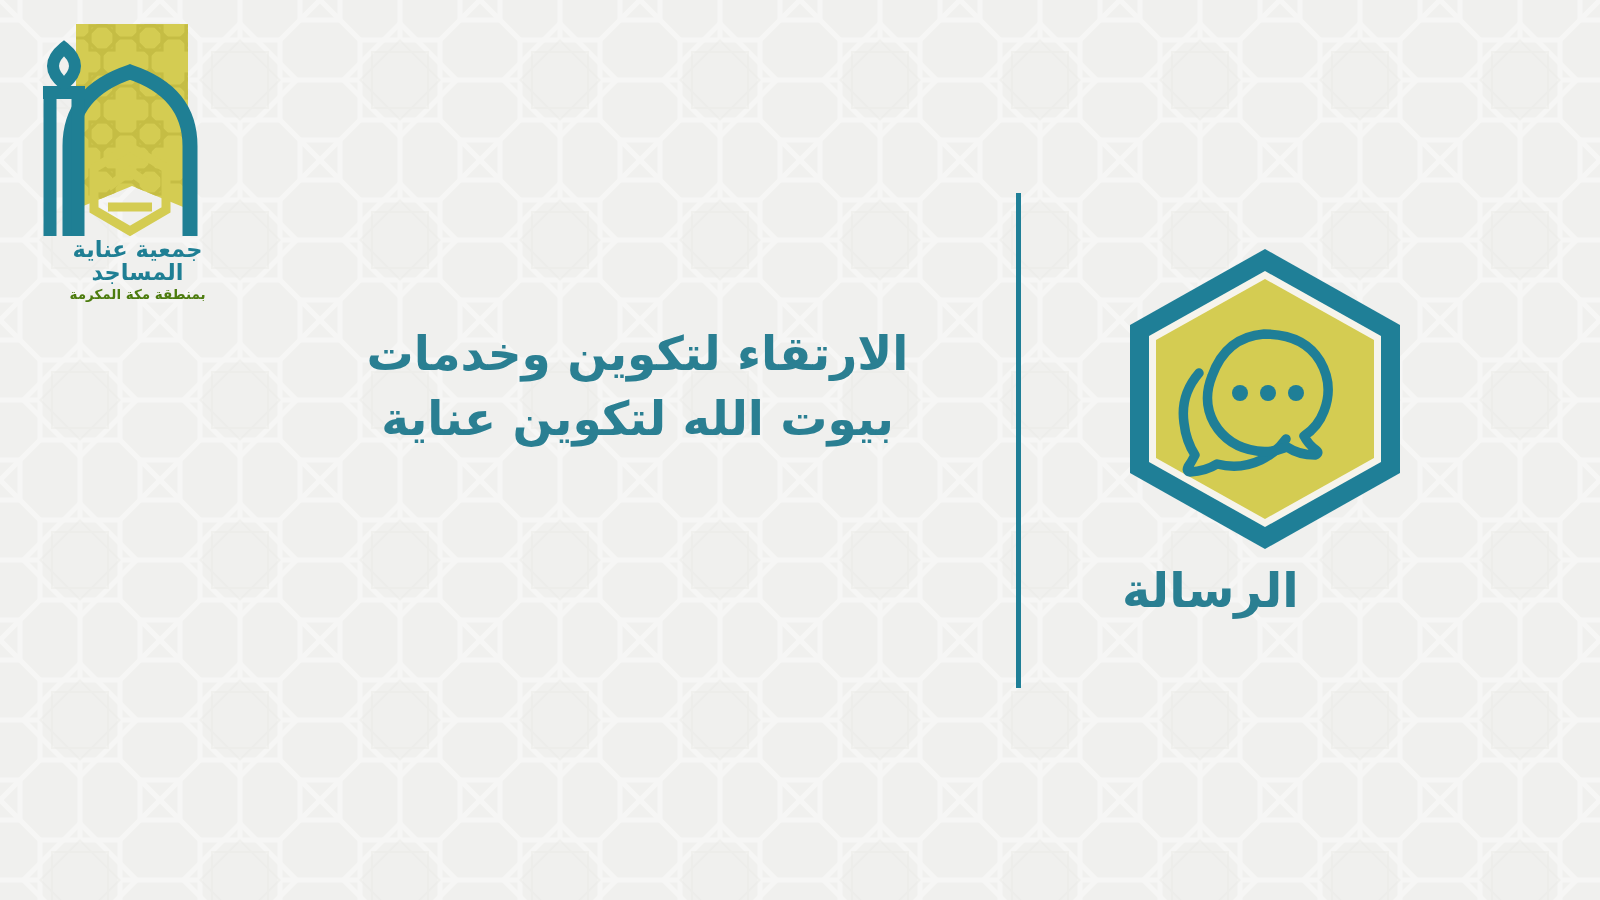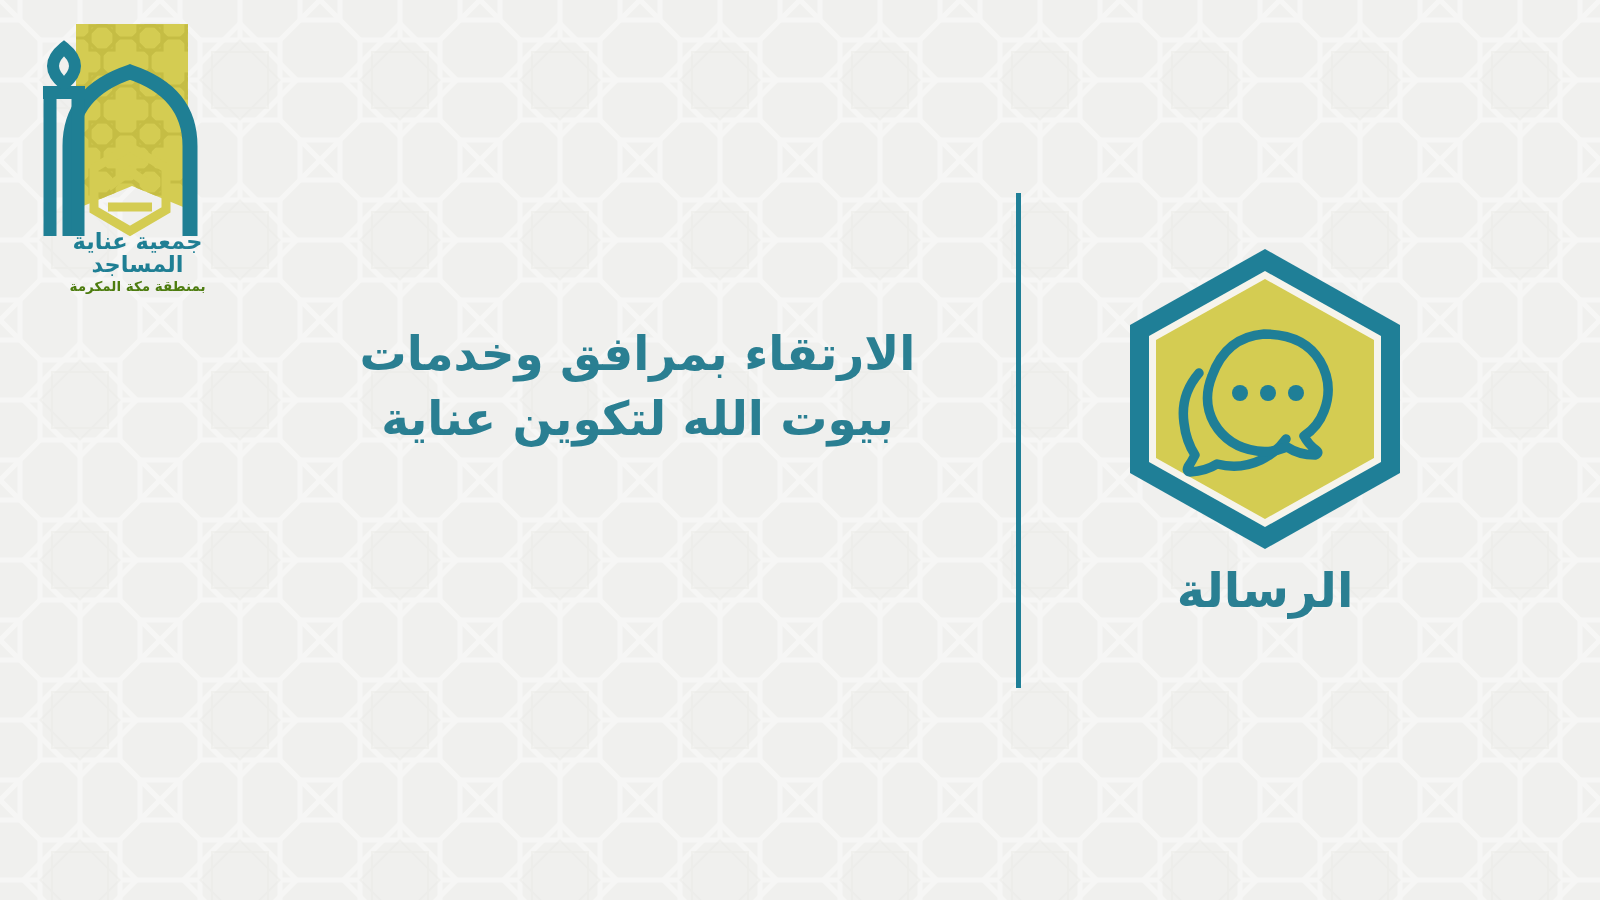--- a/index.html
+++ b/index.html
@@ -34,21 +34,21 @@
   }
   .logo-mark {
     position:absolute;
     left:0; top:0;
     width:215px;
     height:230px;
   }
   .logo-wordmark {
     position:absolute;
     left:0;
-    top:216px;
+    top:224px;
     width:215px;
     text-align:center;
     line-height:1;
   }
   .logo-name {
     display:block;
     font-size:22.5px;
     font-weight:bold;
     color:#1F7F94;
     letter-spacing:-0.3px;
@@ -99,21 +99,21 @@
     position:absolute;
     left:0; top:0;
     width:286px;
     height:308px;
   }
   .badge-label-wrap {
     position:absolute;
     left:1122px;
     top:566px;
     width:286px;
-    text-align:center;
+    text-align:left;
     color:#2A7F92;
     font-size:48px;
     font-weight:bold;
     line-height:1;
   }
 </style>
 </head>
 <body>
 
 <div class="bg-pattern">
@@ -184,21 +184,21 @@
     </svg>
   </div>
 
   <div class="logo-wordmark">
     <span class="logo-name">جمعية عناية المساجد</span>
     <span class="logo-sub">بمنطقة مكة المكرمة</span>
   </div>
 </div>
 
 <div class="headline">
-  <span class="headline-line">الارتقاء بمرافق وخدمات</span>
+  <span class="headline-line">الارتقاء لتكوين وخدمات</span>
   <span class="headline-line">بيوت الله لتكوين عناية</span>
 </div>
 
 <div class="divider"></div>
 
 <div class="badge-block">
   <div class="badge-hex">
     <svg width="286" height="308" viewBox="0 0 286 308" xmlns="http://www.w3.org/2000/svg" aria-hidden="true">
 
       <path d="M143 4 L278 80 L278 228 L143 304 L8 228 L8 80 Z" fill="#1F7F97"></path>

